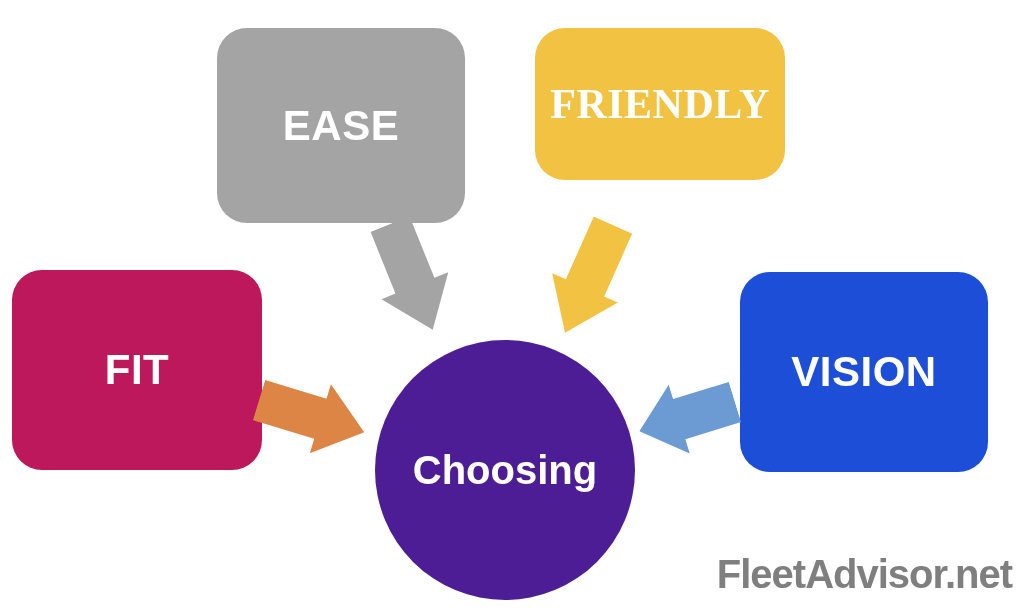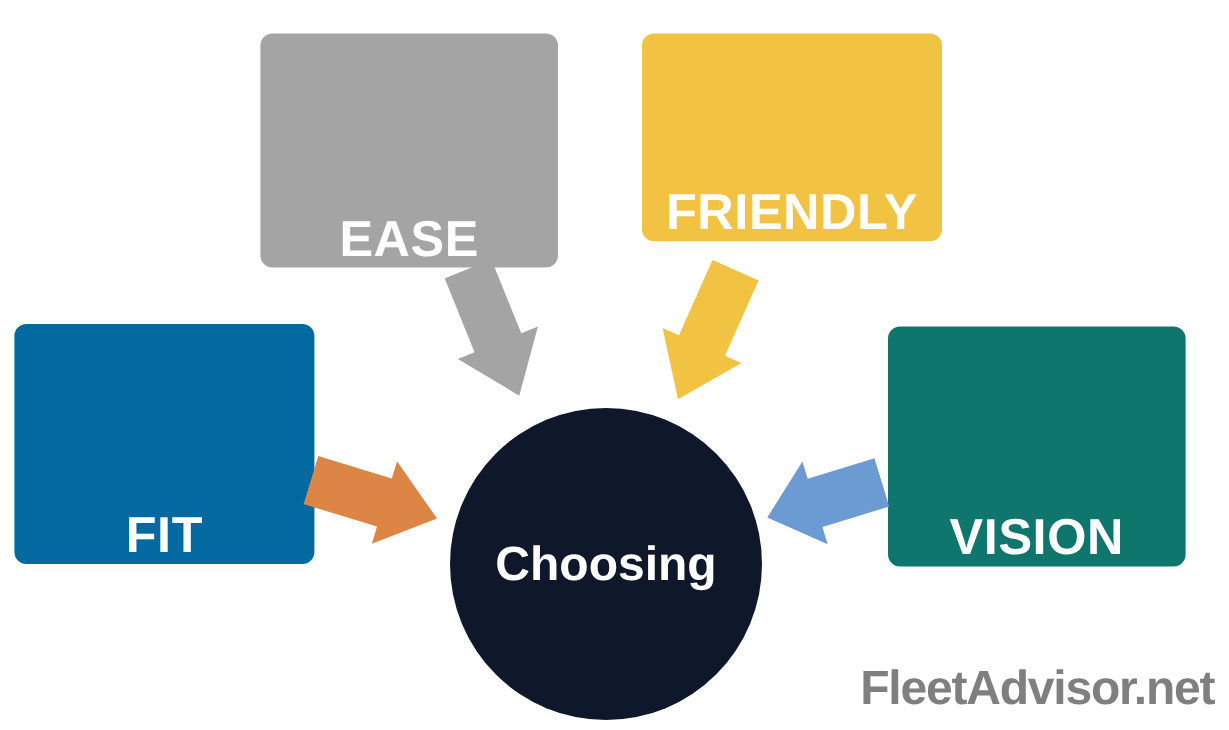--- a/index.html
+++ b/index.html
@@ -9,35 +9,35 @@
   .canvas {
     position: relative;
     width: 1024px;
     height: 608px;
     background: #ffffff;
     overflow: hidden;
   }
 
   .node {
     position: absolute;
-    border-radius: 10px;
+    border-radius: 30px;
     display: flex;
-    align-items: flex-end;
+    align-items: center;
     justify-content: center;
   }
   .node-label {
     color: #ffffff;
     font-weight: bold;
     font-size: 42px;
     letter-spacing: 0.5px;
   }
 
   .node-fit      { left: 12px;  top: 270px; width: 250px; height: 200px; }
   .node-ease     { left: 217px; top: 28px;  width: 248px; height: 195px; }
-  .node-friendly { left: 535px; top: 28px;  width: 250px; height: 173px; }
+  .node-friendly { left: 535px; top: 28px;  width: 250px; height: 152px; font-family: Liberation Serif, serif; }
   .node-vision   { left: 740px; top: 272px; width: 248px; height: 200px; }
 
   .center-circle {
     position: absolute;
     left: 375px; top: 340px;
     width: 260px; height: 260px;
     border-radius: 50%;
     display: flex;
     flex-direction: column;
     align-items: center;
@@ -71,33 +71,33 @@
     font-weight: bold;
     font-size: 40px;
     letter-spacing: -1px;
   }
 </style>
 </head>
 <body>
 
 <div class="canvas">
 
-  <div class="node node-fit" style="background-color: #0369a1;">
+  <div class="node node-fit" style="background-color: #be185d;">
     <span class="node-label">FIT</span>
   </div>
 
   <div class="node node-ease" style="background-color: rgb(164, 164, 164);">
     <span class="node-label">EASE</span>
   </div>
 
   <div class="node node-friendly" style="background-color: rgb(242, 195, 67);">
     <span class="node-label">FRIENDLY</span>
   </div>
 
-  <div class="node node-vision" style="background-color: #0f766e;">
+  <div class="node node-vision" style="background-color: #1d4ed8;">
     <span class="node-label">VISION</span>
   </div>
 
   <div class="arrow arrow-fit">
     <svg viewBox="0 0 120 72" preserveAspectRatio="none">
       <polygon points="0,15 70,15 70,0 120,36 70,72 70,57 0,57" fill="#dc8545"></polygon>
     </svg>
   </div>
 
   <div class="arrow arrow-ease">
@@ -111,19 +111,19 @@
       <polygon points="0,15 70,15 70,0 120,36 70,72 70,57 0,57" fill="#f2c343"></polygon>
     </svg>
   </div>
 
   <div class="arrow arrow-vision">
     <svg viewBox="0 0 120 72" preserveAspectRatio="none">
       <polygon points="0,15 70,15 70,0 120,36 70,72 70,57 0,57" fill="#6c9bd3"></polygon>
     </svg>
   </div>
 
-  <div class="center-circle" style="background-color: #0f172a;">
+  <div class="center-circle" style="background-color: #4c1d95;">
     <span class="center-line">Choosing</span>
   </div>
 
   <div class="watermark" style="color: rgb(127, 127, 127);">FleetAdvisor.net</div>
 
 </div>
 
 </body></html>

